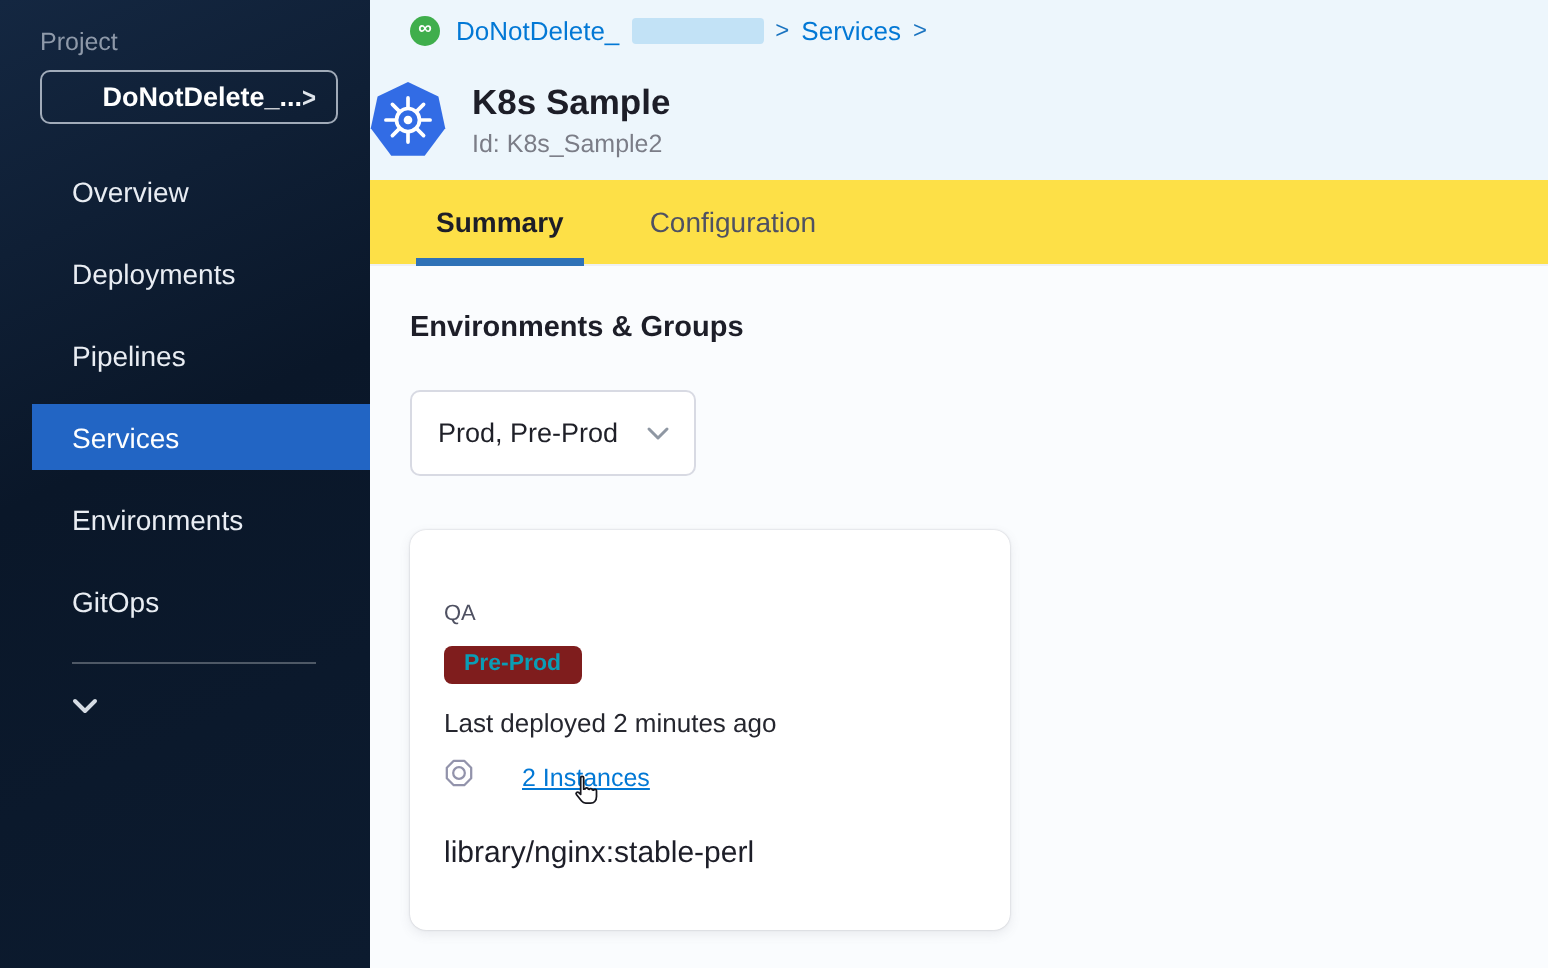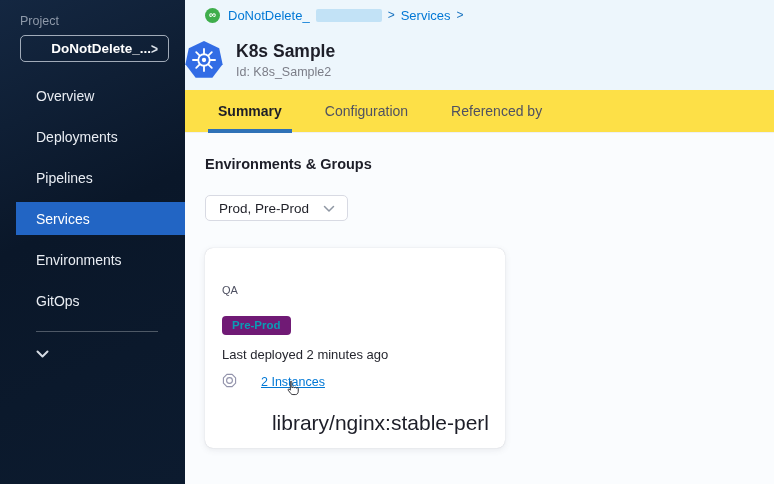--- a/index.html
+++ b/index.html
@@ -77,42 +77,42 @@
   .tab { font-size:14px; color:#4f5162; padding:0 3px 13px; cursor:pointer; position:relative; white-space:nowrap; }
   .tab.active { color:#1d1e28; font-weight:700; }
   .tab.active::after {
     content:""; position:absolute; left:-7px; right:-7px; bottom:-1px;
     height:4px; background:#2f72b7;
   }
 
   .content { flex:1; padding:23px 0 12px 20px; background:#fafcfe; }
   .section-title { font-size:14.5px; font-weight:700; color:#1d1e28; }
   .env-filter {
-    margin-top:23px; width:143px; height:26px; background:#fff;
+    margin-top:23px; width:143px; height:43px; background:#fff;
     border:1px solid #d8dae3; border-radius:5px;
     display:flex; align-items:center; justify-content:space-between;
     padding:0 12px 0 13px; font-size:13.5px; color:#1f2028; cursor:pointer;
   }
 
   .env-card {
     margin-top:27px; width:300px; height:200px; background:#fff; border-radius:8px;
     box-shadow:0 0 1px rgba(40,41,61,.25), 0 2px 6px rgba(96,97,112,.12);
     padding:36px 16px 0 17px;
   }
   .env-name { font-size:11px; color:#4f5162; font-weight:500; }
   .env-badge {
-    display:inline-block; margin-top:20px; padding:3px 10px 4px;
-    background:#701a75; color:#0a9db5; border-radius:4px;
+    display:inline-block; margin-top:10px; padding:3px 10px 4px;
+    background:#7f1d1d; color:#0a9db5; border-radius:4px;
     font-size:11.5px; font-weight:700;
   }
   .deploy-text { margin-top:12px; font-size:13px; color:#25262e; }
   .instances-row { margin-top:12px; display:flex; align-items:center; gap:24px; position:relative; height:16px; }
   .instances-link { color:#0278d5; font-size:12.5px; text-decoration:underline; font-weight:500; cursor:pointer; }
   .cursor-icon { position:absolute; left:62px; top:6px; pointer-events:none; }
-  .artifact { margin-top:21px; font-size:21px; color:#1d1e28;text-align:right; }
+  .artifact { margin-top:21px; font-size:15px; color:#1d1e28; }
 </style>
 </head>
 <body>
 
 <div class="app">
 
   <aside class="sidebar">
     <div class="project-label">Project</div>
     <div class="project-selector">
       <span>DoNotDelete_...</span>
@@ -160,21 +160,20 @@
       </div>
       <div>
         <div class="svc-title">K8s Sample</div>
         <div class="svc-id">Id: K8s_Sample2</div>
       </div>
     </div>
 
     <div class="tabs">
       <span class="tab active">Summary</span>
       <span class="tab">Configuration</span>
-      <span class="tab">Referenced by</span>
     </div>
 
     <div class="content">
       <div class="section-title">Environments &amp; Groups</div>
 
       <div class="env-filter">
         <span>Prod, Pre-Prod</span>
         <span>
           <svg width="12" height="8" viewBox="0 0 12 8">
               <path d="M1.5 1.5 L6 6 L10.5 1.5" stroke="#8f97a3" stroke-width="1.5" fill="none" stroke-linecap="round" stroke-linejoin="round"></path>

